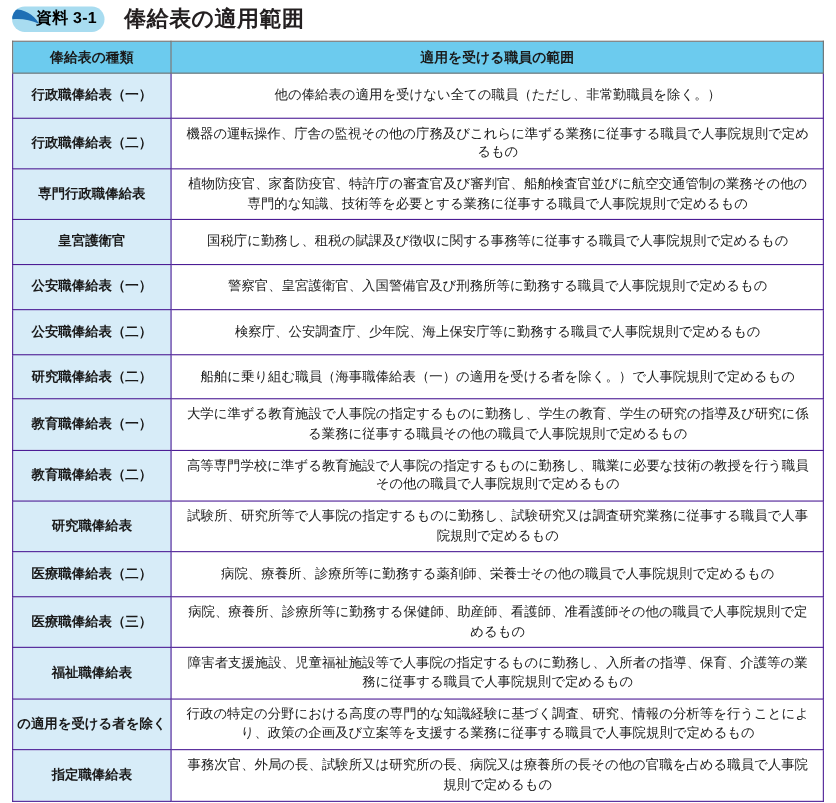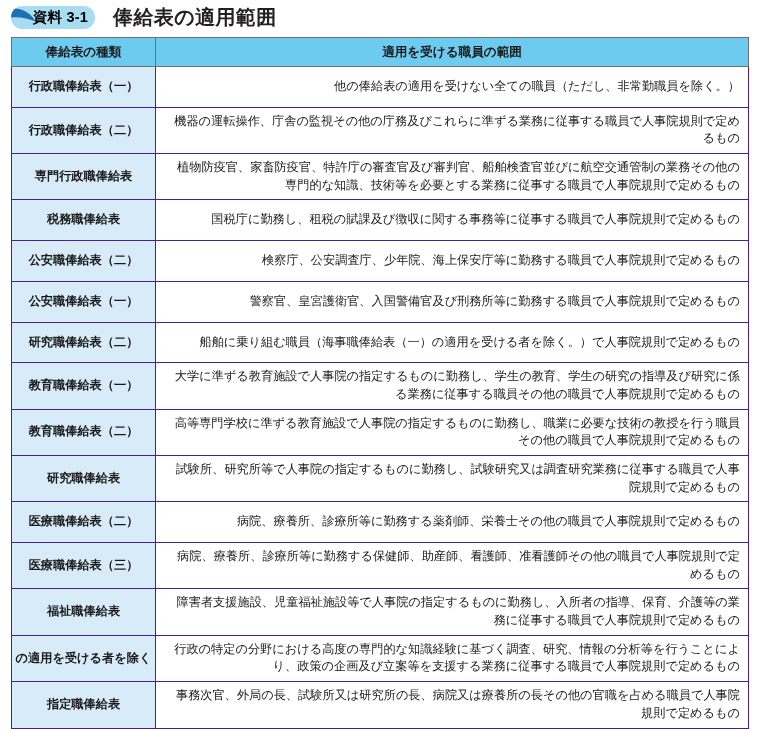--- a/index.html
+++ b/index.html
@@ -114,21 +114,21 @@
   table.pay-table td.kind {
     background: #d7ecf8;
     font-weight: bold;
     text-align: center;
     padding: 11px 3px;
     font-size: 12.2px;
   }
 
   table.pay-table td.scope {
     background: #ffffff;
-    text-align: right;
+    text-align: center;
     padding: 5px 8px 5px 9px;
     font-size: 12.2px;
   }
 </style>
 </head>
 <body>
 
 <div class="page">
 
   <div class="title-row">
@@ -160,30 +160,30 @@
           </tr>
           <tr>
             <td class="kind">行政職俸給表（二）</td>
             <td class="scope">機器の運転操作、庁舎の監視その他の庁務及びこれらに準ずる業務に従事する職員で人事院規則で定めるもの</td>
           </tr>
           <tr>
             <td class="kind">専門行政職俸給表</td>
             <td class="scope">植物防疫官、家畜防疫官、特許庁の審査官及び審判官、船舶検査官並びに航空交通管制の業務その他の専門的な知識、技術等を必要とする業務に従事する職員で人事院規則で定めるもの</td>
           </tr>
           <tr>
-            <td class="kind">税務職俸給表</td>
+            <td class="kind">皇宮護衛官</td>
             <td class="scope">国税庁に勤務し、租税の賦課及び徴収に関する事務等に従事する職員で人事院規則で定めるもの</td>
+          </tr>
+          <tr>
+            <td class="kind">公安職俸給表（一）</td>
+            <td class="scope">警察官、皇宮護衛官、入国警備官及び刑務所等に勤務する職員で人事院規則で定めるもの</td>
           </tr>
           <tr>
             <td class="kind">公安職俸給表（二）</td>
             <td class="scope">検察庁、公安調査庁、少年院、海上保安庁等に勤務する職員で人事院規則で定めるもの</td>
-          </tr>
-          <tr>
-            <td class="kind">公安職俸給表（一）</td>
-            <td class="scope">警察官、皇宮護衛官、入国警備官及び刑務所等に勤務する職員で人事院規則で定めるもの</td>
           </tr>
           <tr>
             <td class="kind">研究職俸給表（二）</td>
             <td class="scope">船舶に乗り組む職員（海事職俸給表（一）の適用を受ける者を除く。）で人事院規則で定めるもの</td>
           </tr>
           <tr>
             <td class="kind">教育職俸給表（一）</td>
             <td class="scope">大学に準ずる教育施設で人事院の指定するものに勤務し、学生の教育、学生の研究の指導及び研究に係る業務に従事する職員その他の職員で人事院規則で定めるもの</td>
           </tr>
           <tr>

